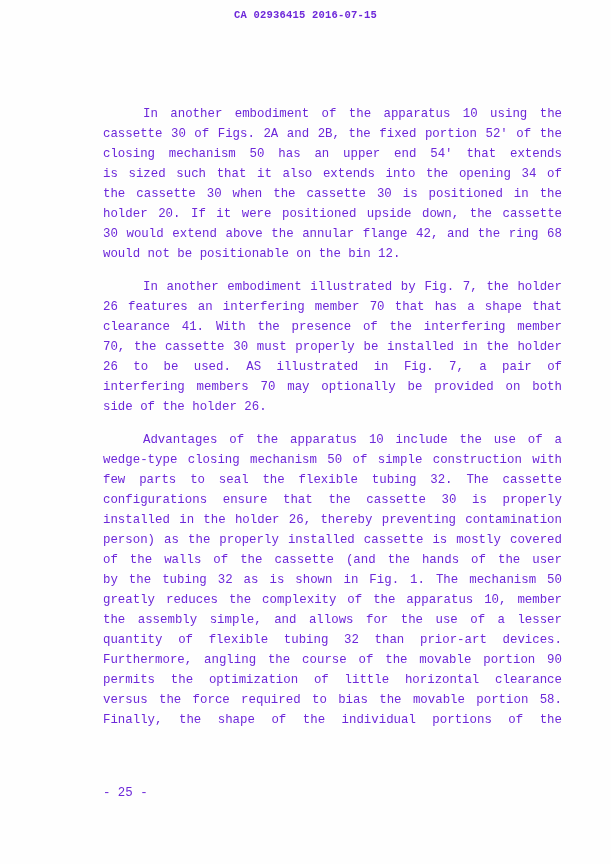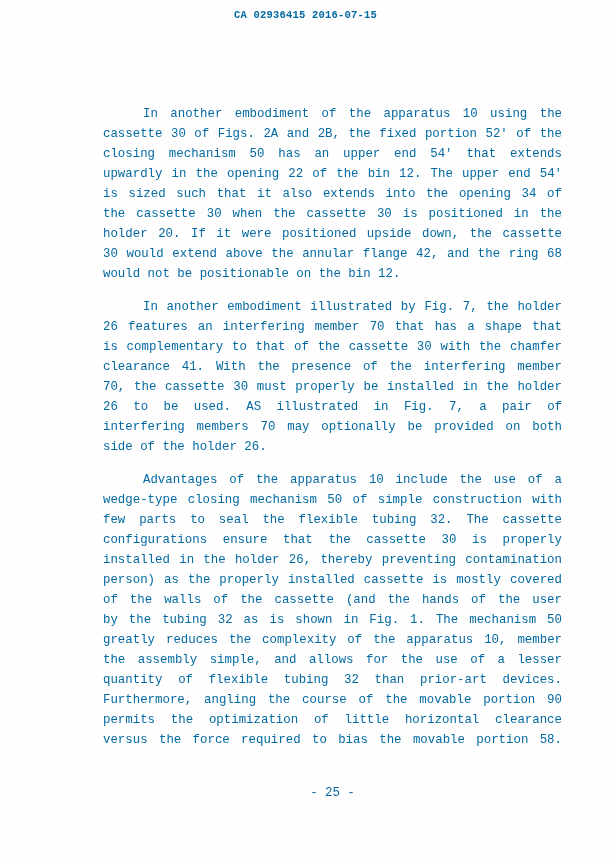--- a/index.html
+++ b/index.html
@@ -2,21 +2,21 @@
 <html><head>
 <meta charset="utf-8">
 <style>
   html, body { margin: 0; padding: 0; background: #ffffff; }
   .page {
     position: relative;
     width: 611px;
     height: 864px;
     background: #fefefe;
     font-family: "Liberation Mono", "DejaVu Sans Mono", monospace;
-    color: #0369a1;
+    color: #6d28d9;
     overflow: hidden;
   }
   .header {
     position: absolute;
     top: 9px;
     left: 0;
     width: 100%;
     text-align: center;
     font-size: 10.5px;
     font-weight: bold;
@@ -35,50 +35,48 @@
     text-align: justify;
     text-align-last: justify;
   }
   .indent { text-indent: 40px; }
   .para-end { text-align-last: left; }
   .footer {
     position: absolute;
     left: 103px;
     top: 783px;
     width: 459px;
-    text-align: center;
+    text-align: left;
     font-size: 12.4px;
     line-height: 20px;
   }
 </style>
 </head>
 <body>
 
 <div class="page">
 
   <div class="header">CA 02936415 2016-07-15</div>
 
   <div class="body-text">
 
     <div class="paragraph">
       <div class="line indent">In another embodiment of the apparatus 10 using the</div>
       <div class="line">cassette 30 of Figs. 2A and 2B, the fixed portion 52' of the</div>
       <div class="line">closing mechanism 50 has an upper end 54' that extends</div>
-      <div class="line">upwardly in the opening 22 of the bin 12.  The upper end 54'</div>
       <div class="line">is sized such that it also extends into the opening 34 of</div>
       <div class="line">the cassette 30 when the cassette 30 is positioned in the</div>
       <div class="line">holder 20.  If it were positioned upside down, the cassette</div>
       <div class="line">30 would extend above the annular flange 42, and the ring 68</div>
       <div class="line para-end">would not be positionable on the bin 12.</div>
     </div>
 
     <div class="paragraph">
       <div class="line indent">In another embodiment illustrated by Fig. 7, the holder</div>
       <div class="line">26 features an interfering member 70 that has a shape that</div>
-      <div class="line">is complementary to that of the cassette 30 with the chamfer</div>
       <div class="line">clearance 41.  With the presence of the interfering member</div>
       <div class="line">70, the cassette 30 must properly be installed in the holder</div>
       <div class="line">26 to be used.  AS illustrated in Fig. 7, a pair of</div>
       <div class="line">interfering members 70 may optionally be provided on both</div>
       <div class="line para-end">side of the holder 26.</div>
     </div>
 
     <div class="paragraph">
       <div class="line indent">Advantages of the apparatus 10 include the use of a</div>
       <div class="line">wedge-type closing mechanism 50 of simple construction with</div>
@@ -87,19 +85,20 @@
       <div class="line">installed in the holder 26, thereby preventing contamination</div>
       <div class="line">person) as the properly installed cassette is mostly covered</div>
       <div class="line">of the walls of the cassette (and the hands of the user</div>
       <div class="line">by the tubing 32 as is shown in Fig. 1.  The mechanism 50</div>
       <div class="line">greatly reduces the complexity of the apparatus 10, member</div>
       <div class="line">the assembly simple, and allows for the use of a lesser</div>
       <div class="line">quantity of flexible tubing 32 than prior-art devices.</div>
       <div class="line">Furthermore, angling the course of the movable portion 90</div>
       <div class="line">permits the optimization of little horizontal clearance</div>
       <div class="line">versus the force required to bias the movable portion 58.</div>
+      <div class="line">Finally, the shape of the individual portions of the</div>
     </div>
 
   </div>
 
   <div class="footer">- 25 -</div>
 
 </div>
 
 </body></html>

